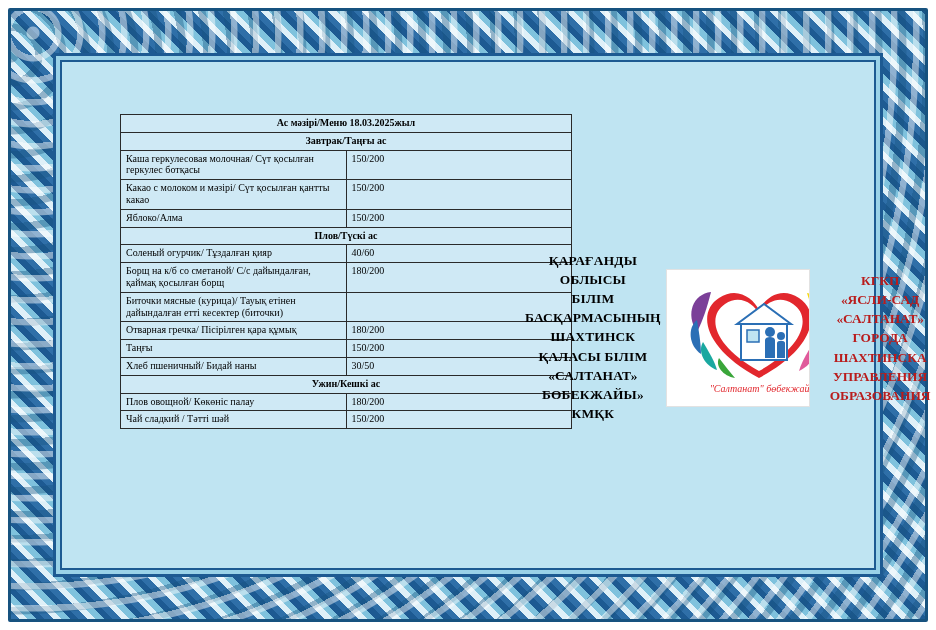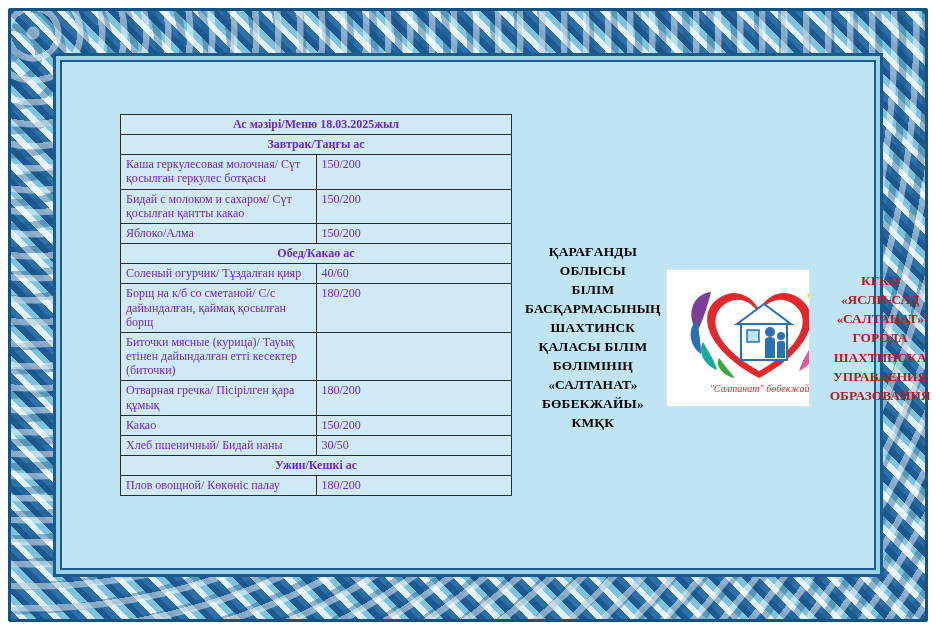--- a/index.html
+++ b/index.html
@@ -74,24 +74,24 @@
 
   
   .left-col {
     width: 452px;
     padding-top: 56px;
     padding-left: 62px;
     box-sizing: border-box;
   }
   table.menu {
     border-collapse: collapse;
-    width: 392px;
+    width: 452px;
     background: #cfe9f5;
-    font-size: 12px;
-    color: #6d28d9;
+    font-size: 10px;
+    color: #000000;
     table-layout: fixed;
   }
   table.menu td {
     border: 1px solid #2a2a2a;
     padding: 2px 4px 3px 5px;
     vertical-align: top;
     line-height: 1.18;
   }
   td.dish { width: 320px; }
   td.qty  { width: 70px; text-align: left; padding-left: 6px; }
@@ -152,72 +152,75 @@
             <td colspan="2">Ас мәзірі/Меню 18.03.2025жыл</td>
           </tr>
           <tr class="section">
             <td colspan="2">Завтрак/Таңғы ас</td>
           </tr>
           <tr>
             <td class="dish">Каша геркулесовая молочная/ Сүт қосылған геркулес ботқасы</td>
             <td class="qty">150/200</td>
           </tr>
           <tr>
-            <td class="dish">Бидай с молоком и сахаром/ Сүт қосылған қантты какао</td>
+            <td class="dish">Какао с молоком и мәзірі/ Сүт қосылған қантты какао</td>
             <td class="qty">150/200</td>
           </tr>
           <tr>
             <td class="dish">Яблоко/Алма</td>
             <td class="qty">150/200</td>
           </tr>
           <tr class="section">
-            <td colspan="2">Обед/Какао ас</td>
+            <td colspan="2">Плов/Түскі ас</td>
           </tr>
           <tr>
             <td class="dish">Соленый огурчик/ Тұздалған қияр</td>
             <td class="qty">40/60</td>
           </tr>
           <tr>
             <td class="dish">Борщ на к/б со сметаной/ С/с дайындалған, қаймақ қосылған борщ</td>
             <td class="qty">180/200</td>
           </tr>
           <tr>
             <td class="dish">Биточки мясные (курица)/ Тауық етінен дайындалған етті кесектер (биточки)</td>
             <td class="qty"></td>
           </tr>
           <tr>
             <td class="dish">Отварная гречка/ Пісірілген қара құмық</td>
             <td class="qty">180/200</td>
           </tr>
           <tr>
-            <td class="dish">Какао</td>
+            <td class="dish">Таңғы</td>
             <td class="qty">150/200</td>
           </tr>
           <tr>
             <td class="dish">Хлеб пшеничный/ Бидай наны</td>
             <td class="qty">30/50</td>
           </tr>
           <tr class="section">
             <td colspan="2">Ужин/Кешкі ас</td>
           </tr>
           <tr>
             <td class="dish">Плов овощной/ Көкөніс палау</td>
             <td class="qty">180/200</td>
+          </tr>
+          <tr>
+            <td class="dish">Чай сладкий / Тәтті  шәй</td>
+            <td class="qty">150/200</td>
           </tr>
         </tbody>
       </table>
     </div>
 
     <div class="right-col">
 
       <div class="org-kz">
         <div>ҚАРАҒАНДЫ ОБЛЫСЫ</div>
         <div>БІЛІМ БАСҚАРМАСЫНЫҢ</div>
         <div>ШАХТИНСК ҚАЛАСЫ БІЛІМ</div>
-        <div>БӨЛІМІНІҢ</div>
         <div>«САЛТАНАТ» БӨБЕКЖАЙЫ»</div>
         <div>КМҚК</div>
       </div>
 
       <div class="logo-box">
         <svg class="logo-svg" width="192" height="136" viewBox="0 0 192 136">
           <rect x="0" y="0" width="192" height="136" fill="#ffffff"></rect>
 
           <g transform="translate(92,62)">
             <path d="M0,46 C-56,16 -62,-20 -40,-34 C-22,-46 -6,-34 0,-22 C6,-34 22,-46 40,-34 C62,-20 56,16 0,46 Z" fill="#e2272d"></path>

